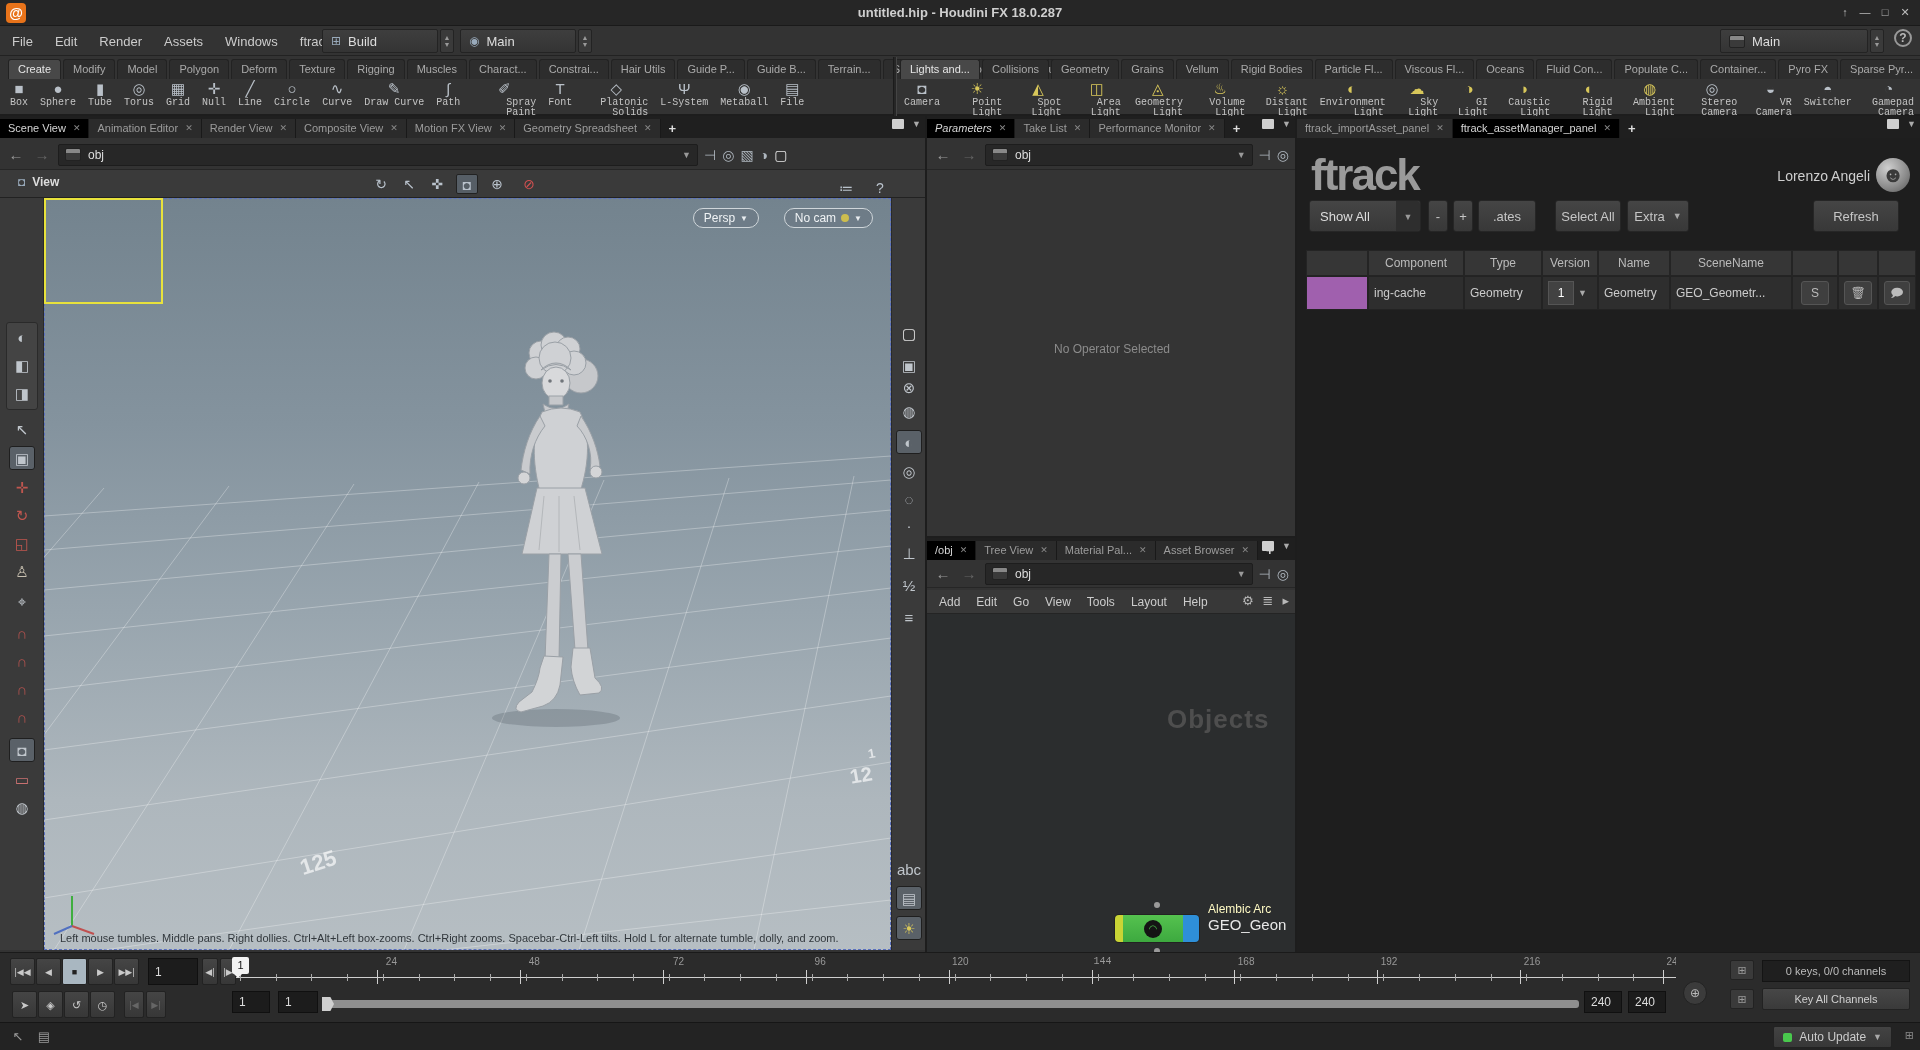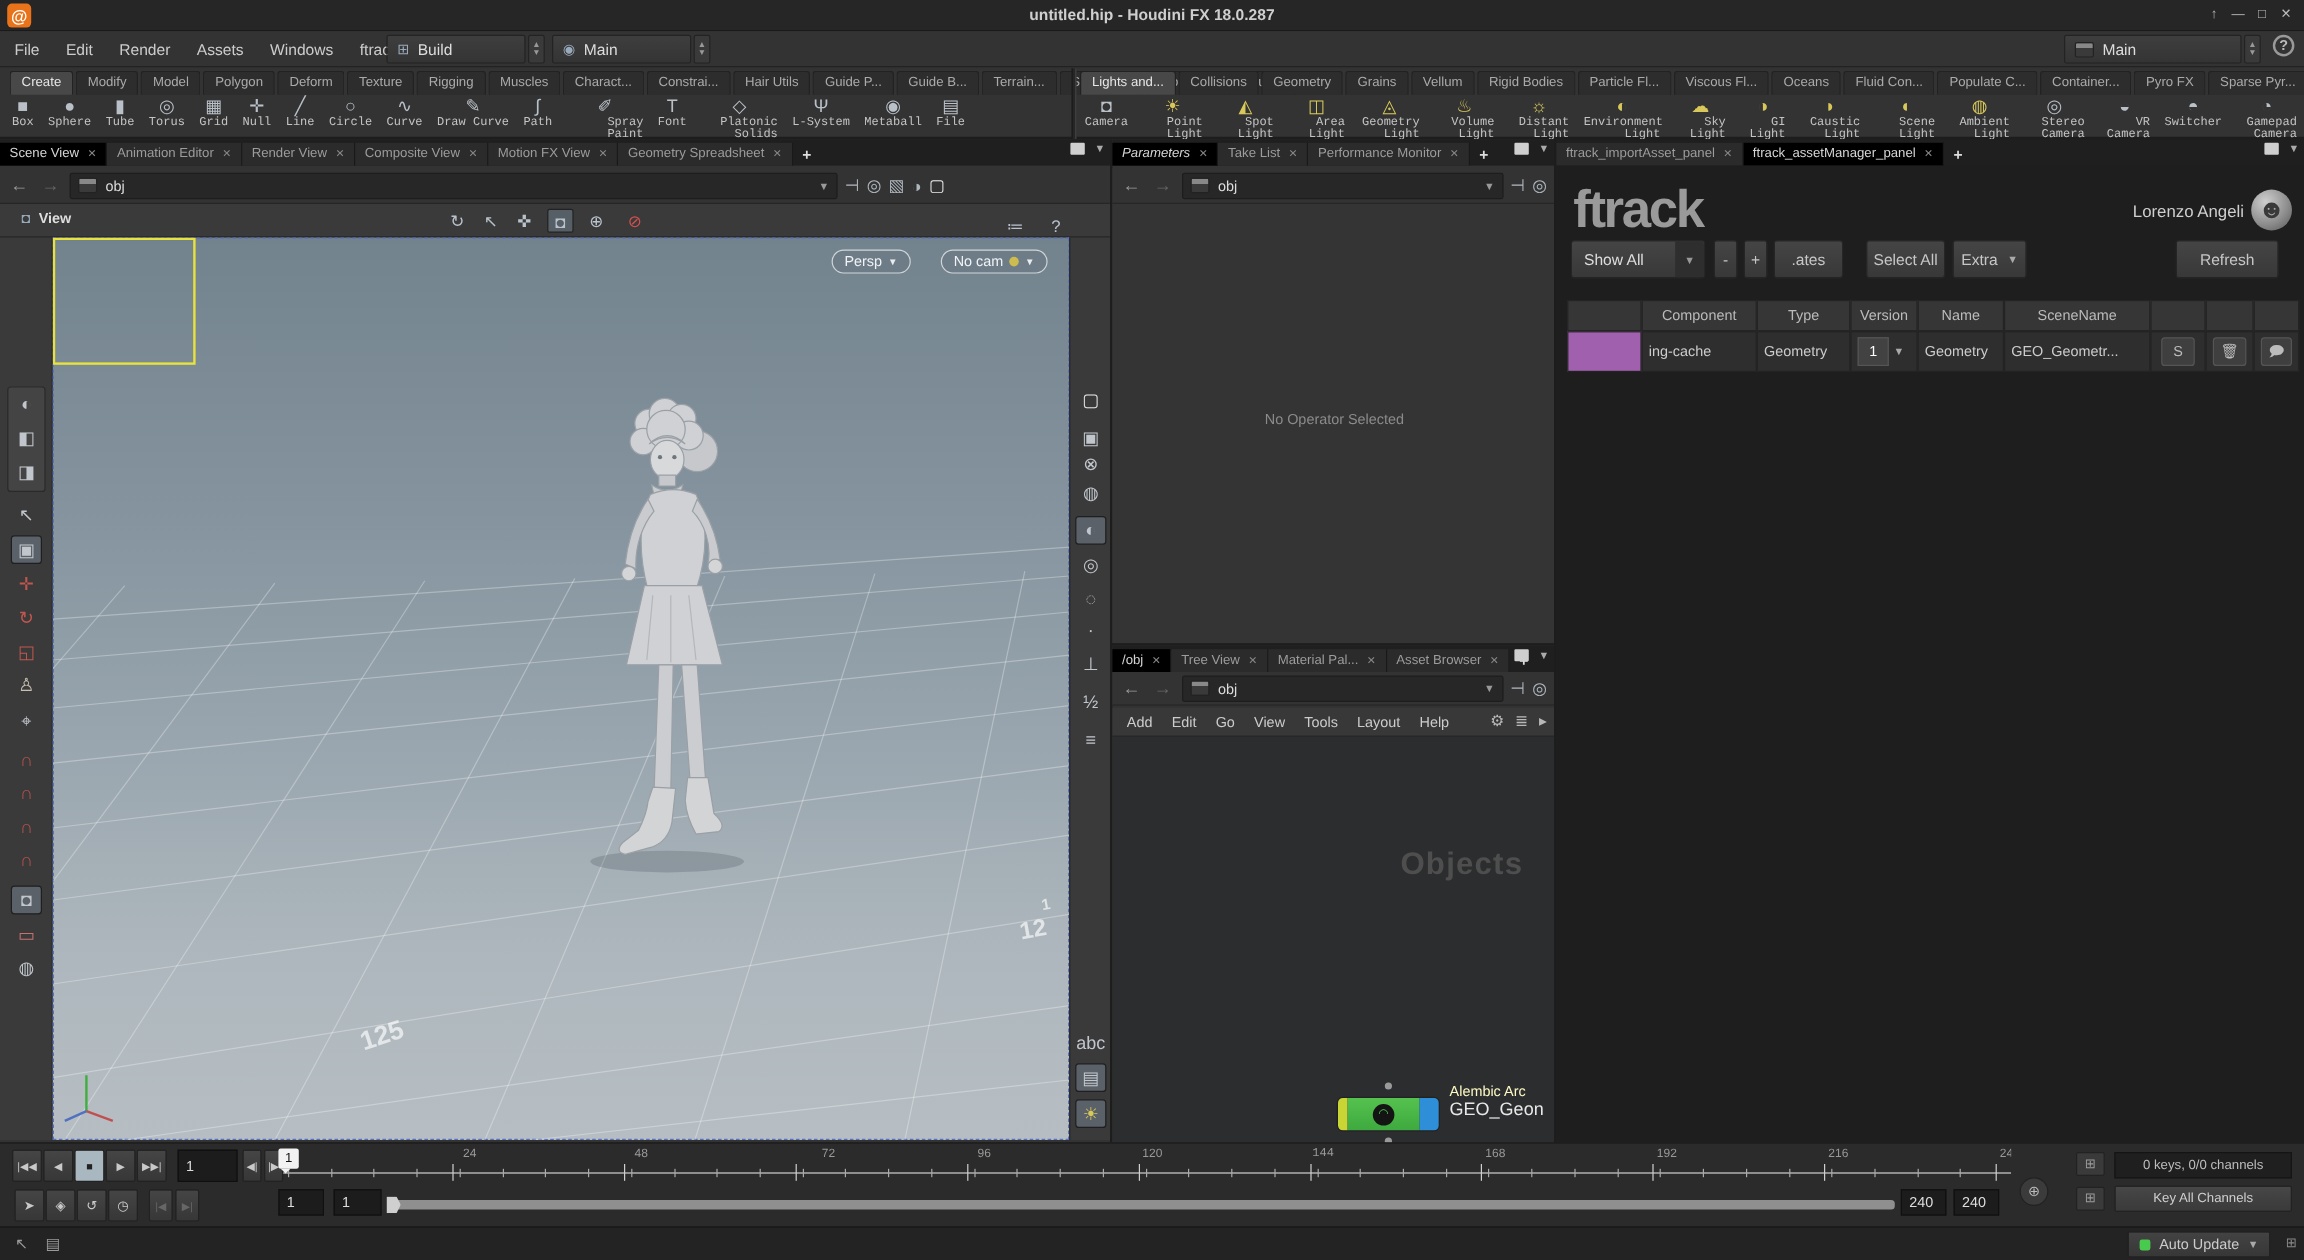--- a/index.html
+++ b/index.html
@@ -348,21 +348,21 @@
         <div class="tool">
           <div class="tool-icon lt">◑</div>
           <div class="tool-label">GI Light</div>
         </div>
         <div class="tool">
           <div class="tool-icon lt">◗</div>
           <div class="tool-label">Caustic Light</div>
         </div>
         <div class="tool">
           <div class="tool-icon lt">◖</div>
-          <div class="tool-label">Scene Light</div>
+          <div class="tool-label">Rigid Light</div>
         </div>
         <div class="tool">
           <div class="tool-icon lt">◍</div>
           <div class="tool-label">Ambient Light</div>
         </div>
         <div class="tool">
           <div class="tool-icon">◎</div>
           <div class="tool-label">Stereo Camera</div>
         </div>
         <div class="tool">
@@ -535,20 +535,21 @@
       <div class="pill abs" style="right:18px;">
         <span>No cam</span>
         <span class="dot"></span>
         <span class="pcaret">▼</span>
       </div>
       <div id="vp-grid-labels">
           <div class="grid-label" style="left: 256px; top: 652px; font-size: 22px; transform: rotate(-18deg);">125</div>
           <div class="grid-label" style="left: 806px; top: 566px; font-size: 20px; transform: rotate(-10deg);">12</div>
           <div class="grid-label" style="left: 824px; top: 548px; font-size: 13px; transform: rotate(-10deg);">1</div>
         </div>
+      <div id="vp-help" class="abs">Left mouse tumbles. Middle pans. Right dollies. Ctrl+Alt+Left box-zooms. Ctrl+Right zooms. Spacebar-Ctrl-Left tilts. Hold L for alternate tumble, dolly, and zoom.</div>
     </div>
 
     <div id="right-toolbar" class="abs">
       <div id="rt-icons">
           <div class="col-icon" style="position: absolute; left: 4px; top: 124px; color: rgb(224, 224, 224);">▢</div>
           <div class="col-icon" style="position: absolute; left: 4px; top: 156px;">▣</div>
           <div class="col-icon" style="position: absolute; left: 4px; top: 178px;">⊗</div>
           <div class="col-icon" style="position: absolute; left: 4px; top: 202px;">◍</div>
           <div class="col-icon hl" style="position: absolute; left: 4px; top: 232px;">◐</div>
           <div class="col-icon" style="position: absolute; left: 4px; top: 262px;">◎</div>
@@ -790,21 +791,21 @@
           <div class="tickmin" style="left: 1262.55px;"></div>
           <div class="tickmin" style="left: 1298.28px;"></div>
           <div class="tickmin" style="left: 1334.01px;"></div>
           <div class="tickmin" style="left: 1369.74px;"></div>
           <div class="tickmin" style="left: 1405.47px;"></div>
           <div class="tickmaj" style="left: 148.965px;"></div>
           <div class="ticklab" style="left: 148.965px;">24</div>
           <div class="tickmaj" style="left: 291.885px;"></div>
           <div class="ticklab" style="left: 291.885px;">48</div>
           <div class="tickmaj" style="left: 434.805px;"></div>
-          <div class="ticklab" style="left: 448px;">72</div>
+          <div class="ticklab" style="left: 436px;">72</div>
           <div class="tickmaj" style="left: 577.725px;"></div>
           <div class="ticklab" style="left: 577.725px;">96</div>
           <div class="tickmaj" style="left: 720.645px;"></div>
           <div class="ticklab" style="left: 720.645px;">120</div>
           <div class="tickmaj" style="left: 863.565px;"></div>
           <div class="ticklab" style="left: 863.565px; font-family: Liberation Mono, monospace;">144</div>
           <div class="tickmaj" style="left: 1006.49px;"></div>
           <div class="ticklab" style="left: 1006.49px;">168</div>
           <div class="tickmaj" style="left: 1149.4px;"></div>
           <div class="ticklab" style="left: 1149.4px;">192</div>

